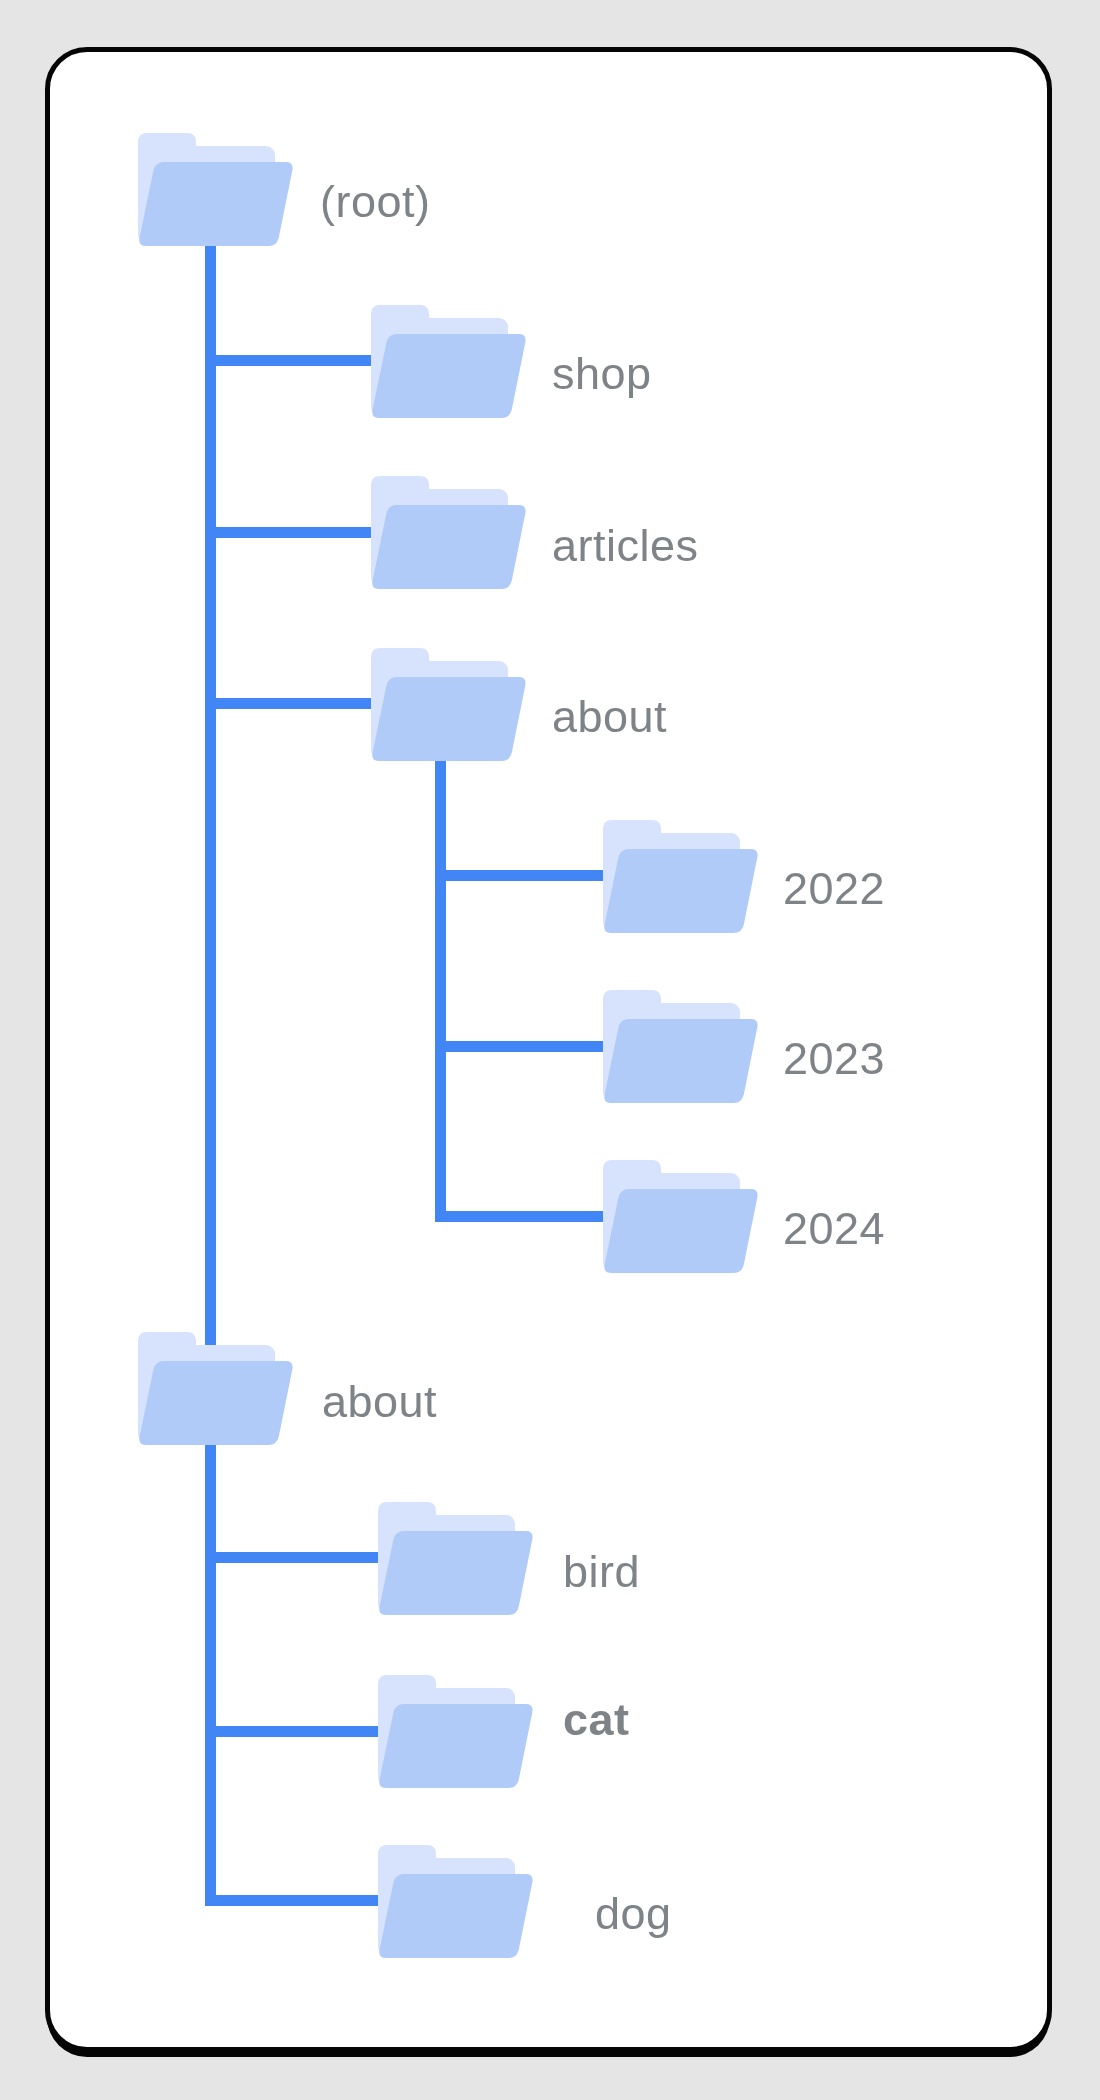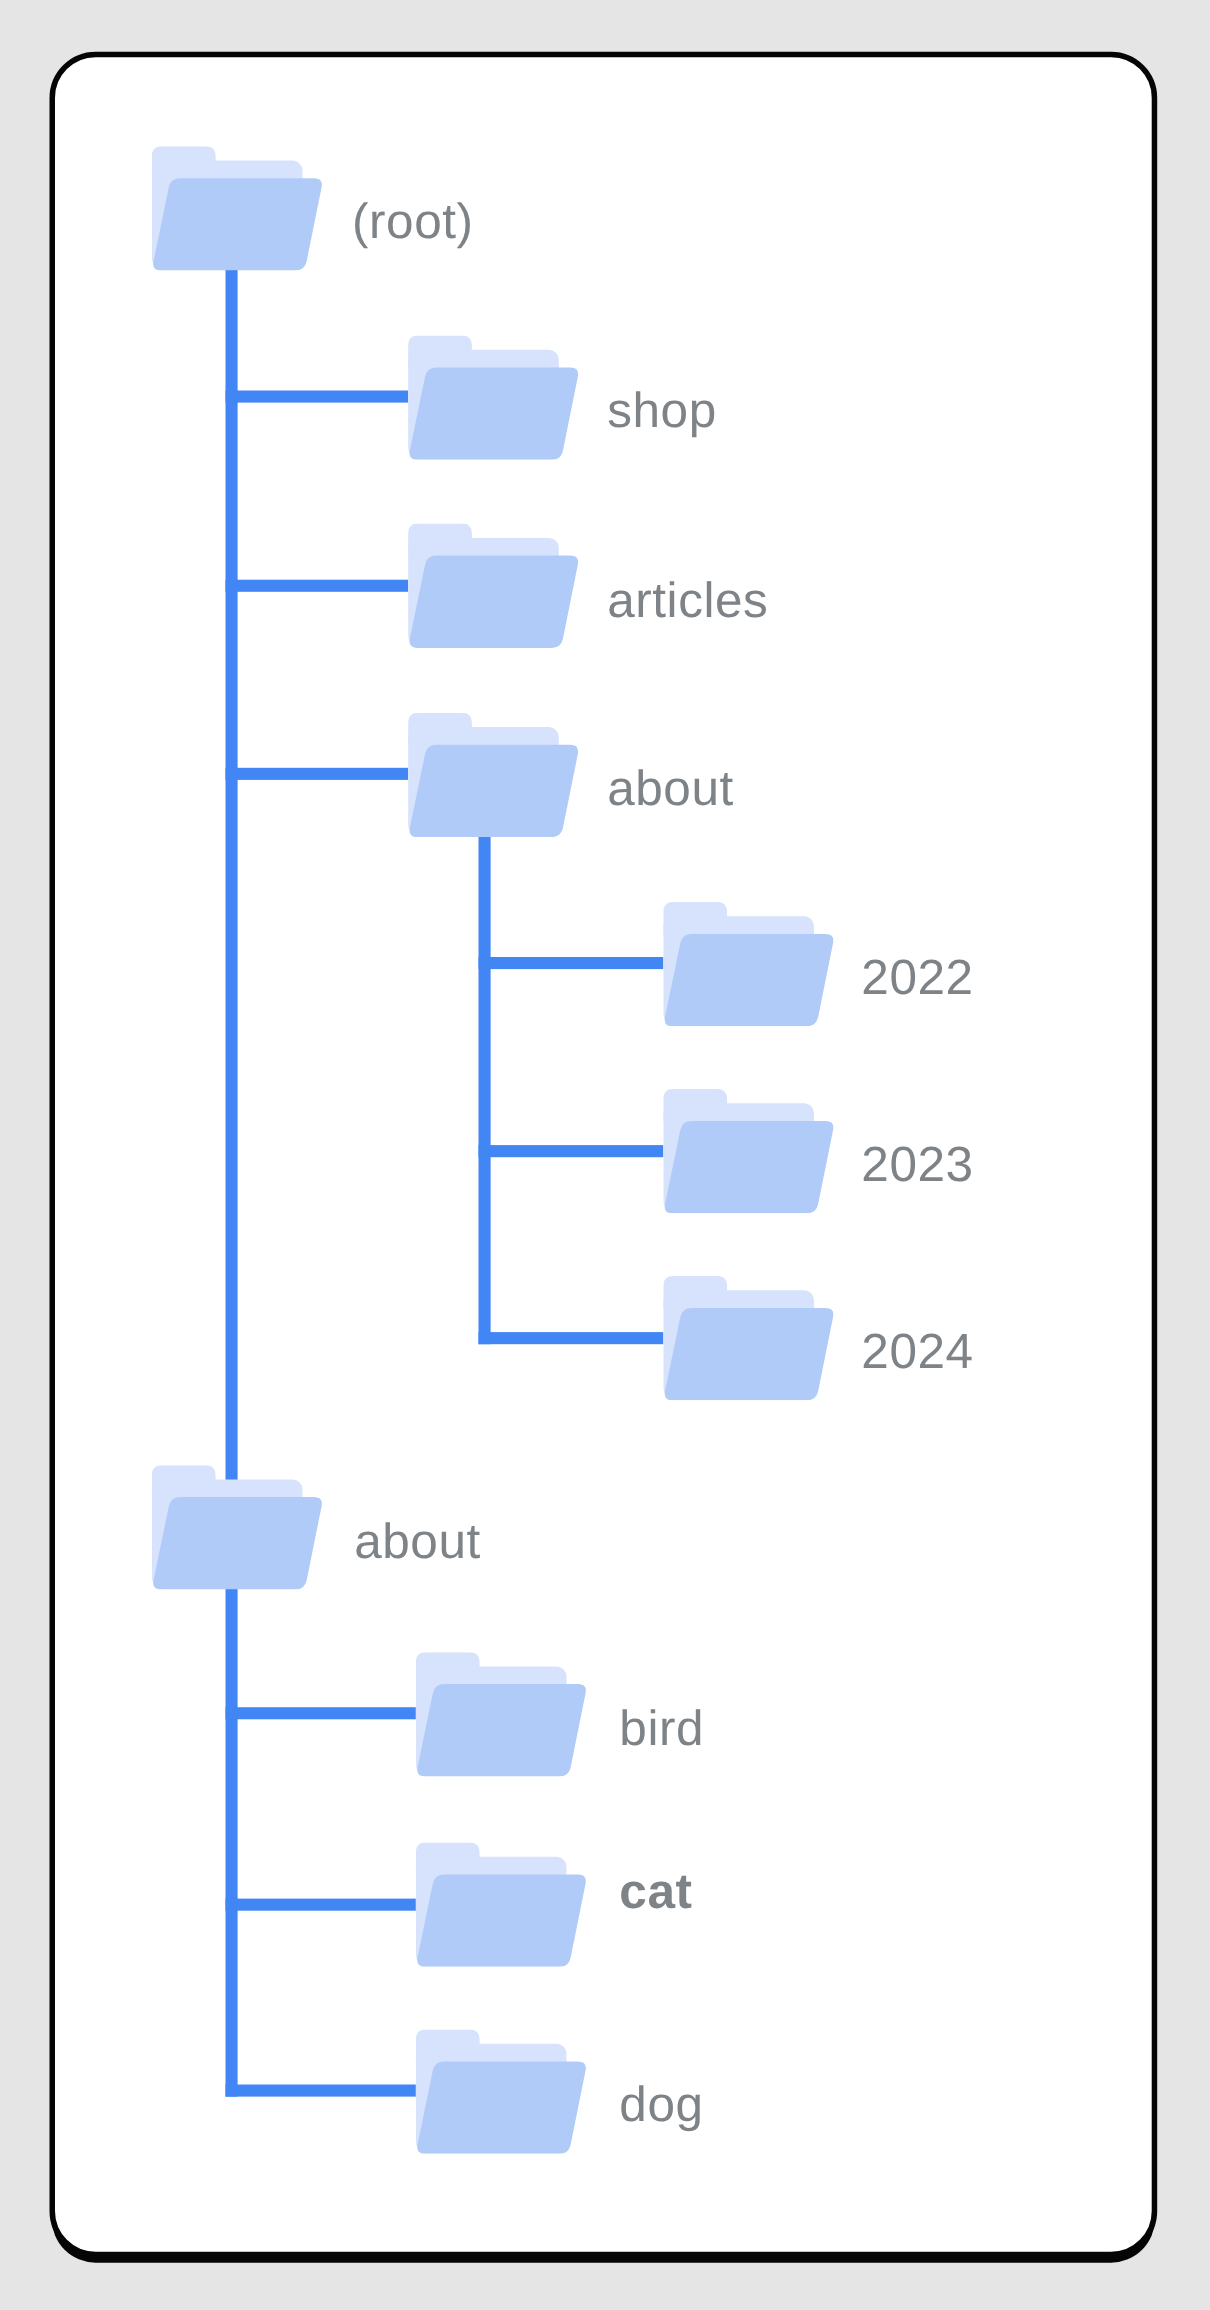--- a/index.html
+++ b/index.html
@@ -65,21 +65,21 @@
   .l-root     { left: 320px; top: 201px; }
   .l-about    { left: 552px; top: 373px; }
   .l-articles { left: 552px; top: 545px; text-align: center; }
   .l-news     { left: 552px; top: 716px; }
   .l-2022     { left: 783px; top: 888px; }
   .l-2023     { left: 783px; top: 1058px; }
   .l-2024     { left: 783px; top: 1228px; }
   .l-shop     { left: 322px; top: 1401px; }
   .l-bird     { left: 563px; top: 1571px; }
   .l-cat      { left: 563px; top: 1719px; font-weight: bold; }
-  .l-dog      { left: 563px; top: 1913px; }
+  .l-dog      { left: 595px; top: 1913px; }
 </style>
 </head>
 <body>
 
 <div class="canvas">
   <div class="frame"></div>
 
   <div class="line trunk-main"></div>
   <div class="line trunk-news"></div>
   <div class="line b-about"></div>

